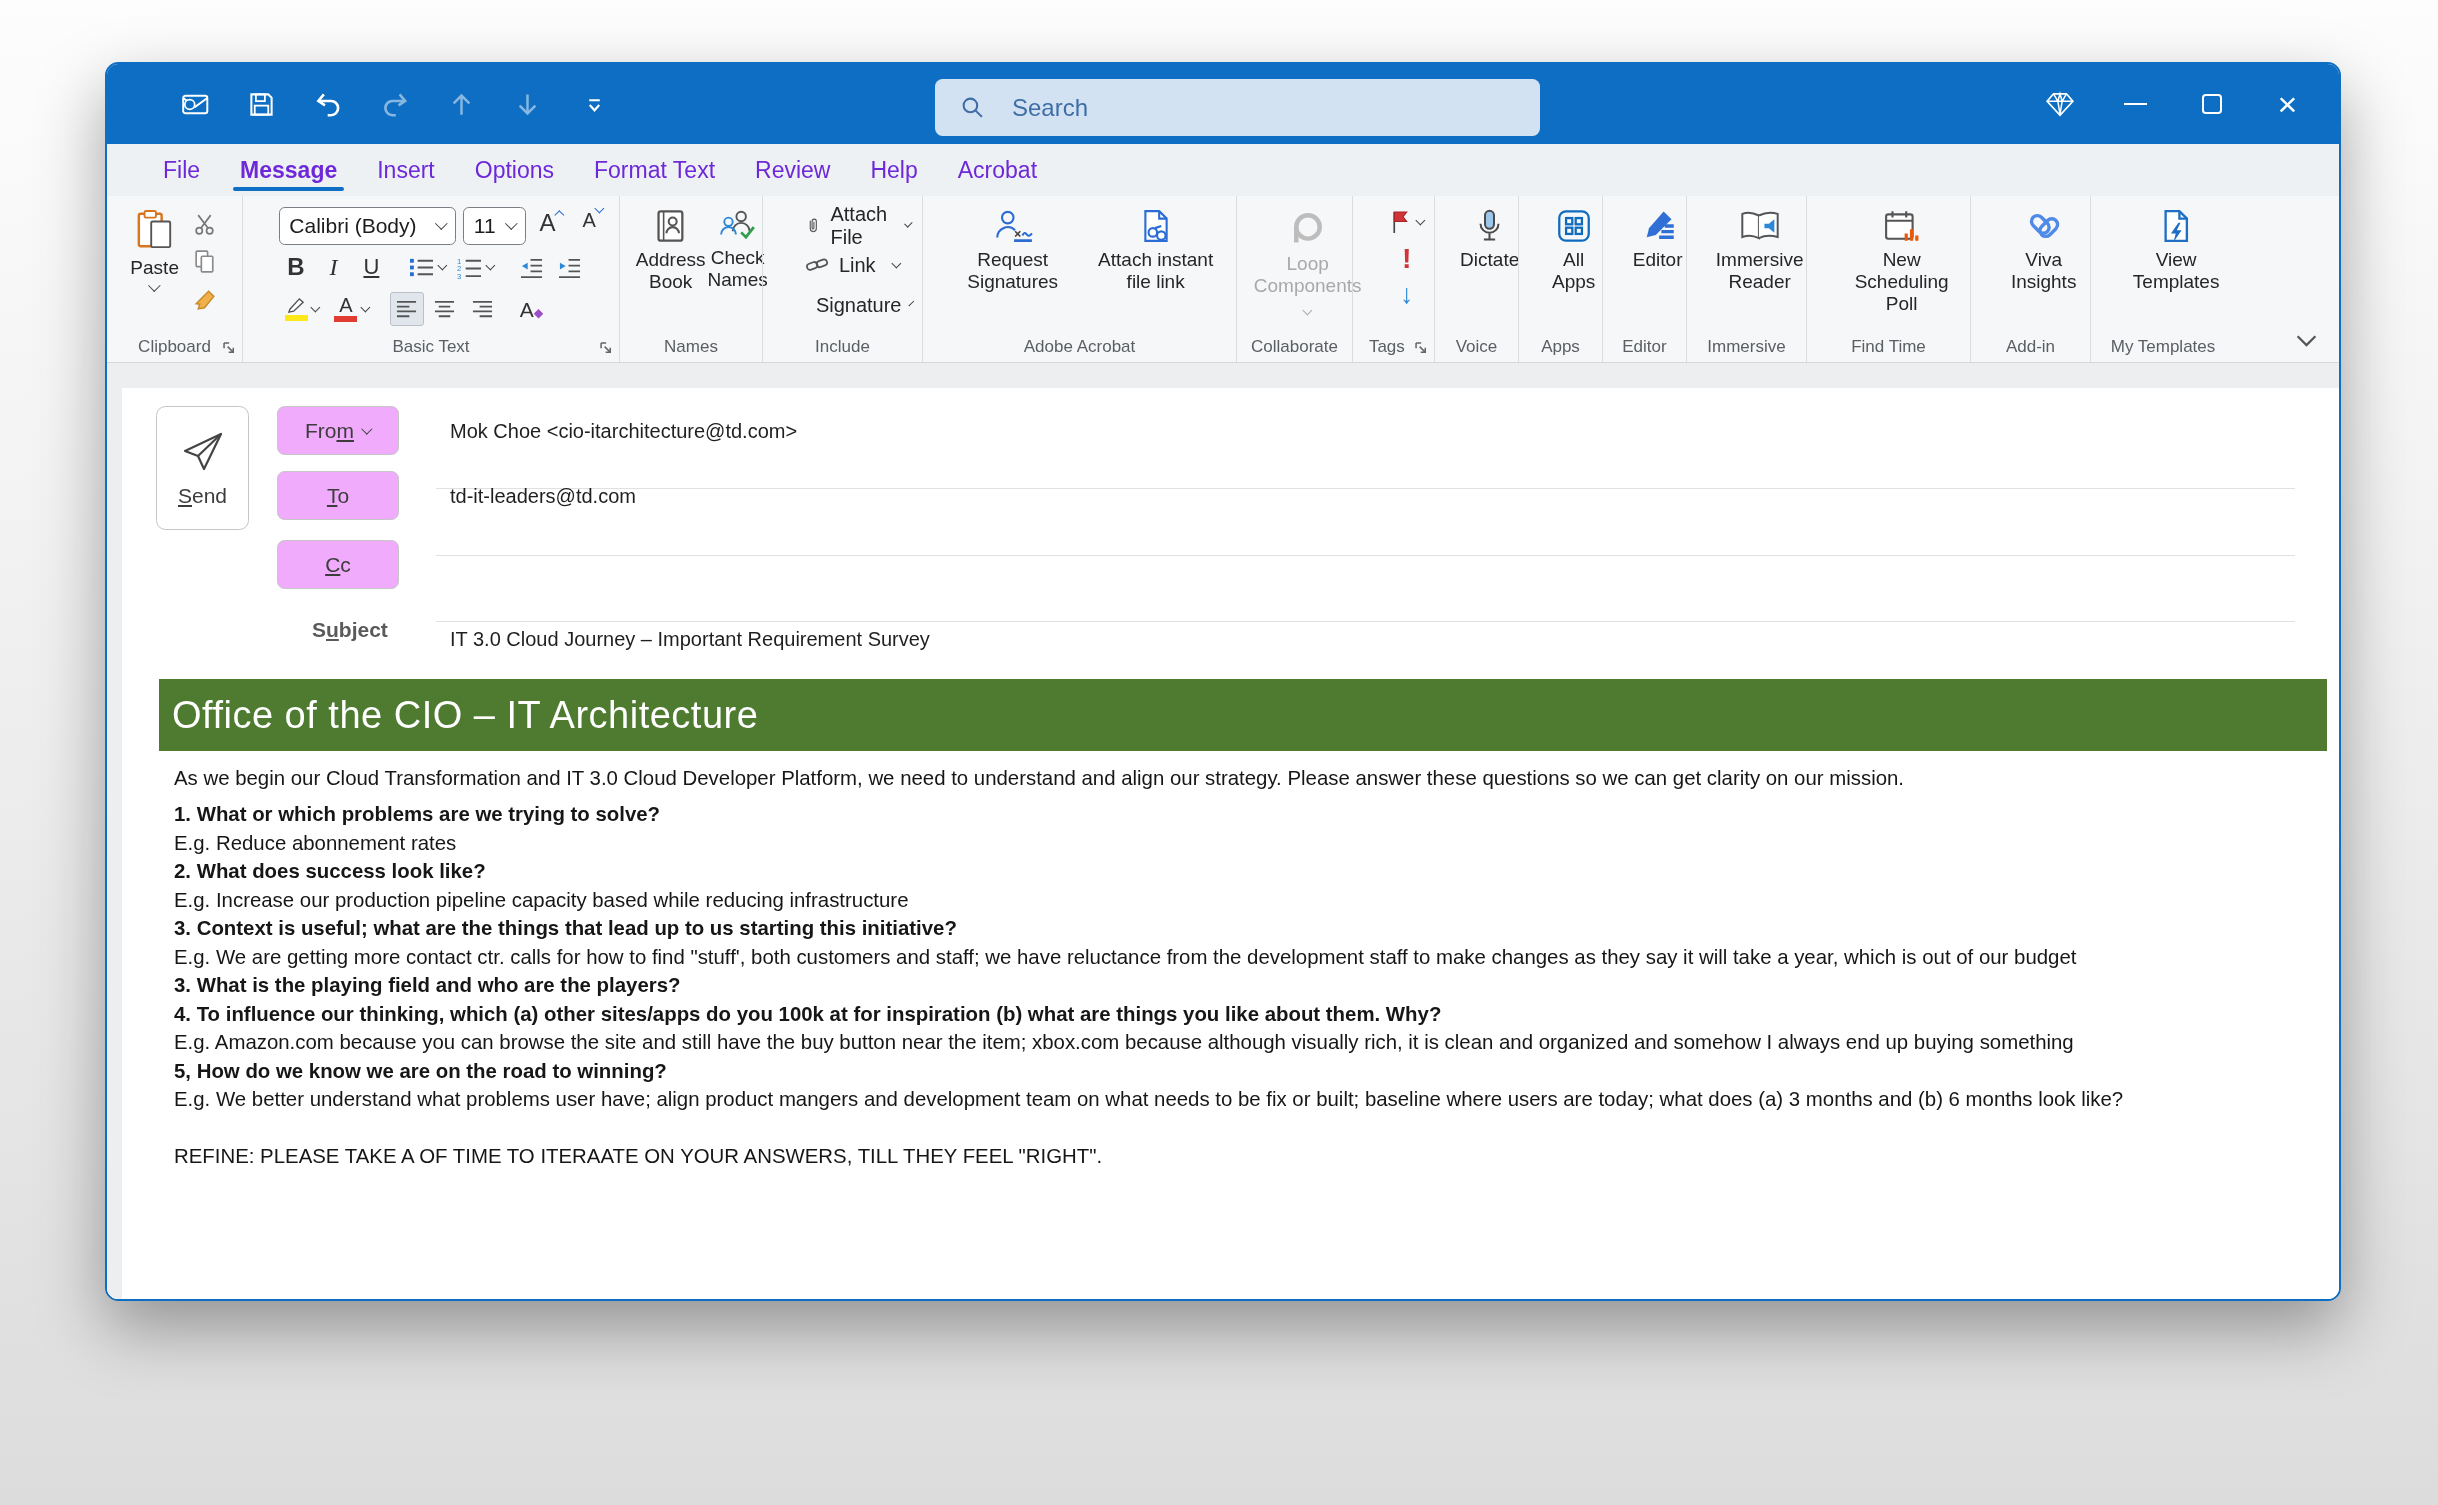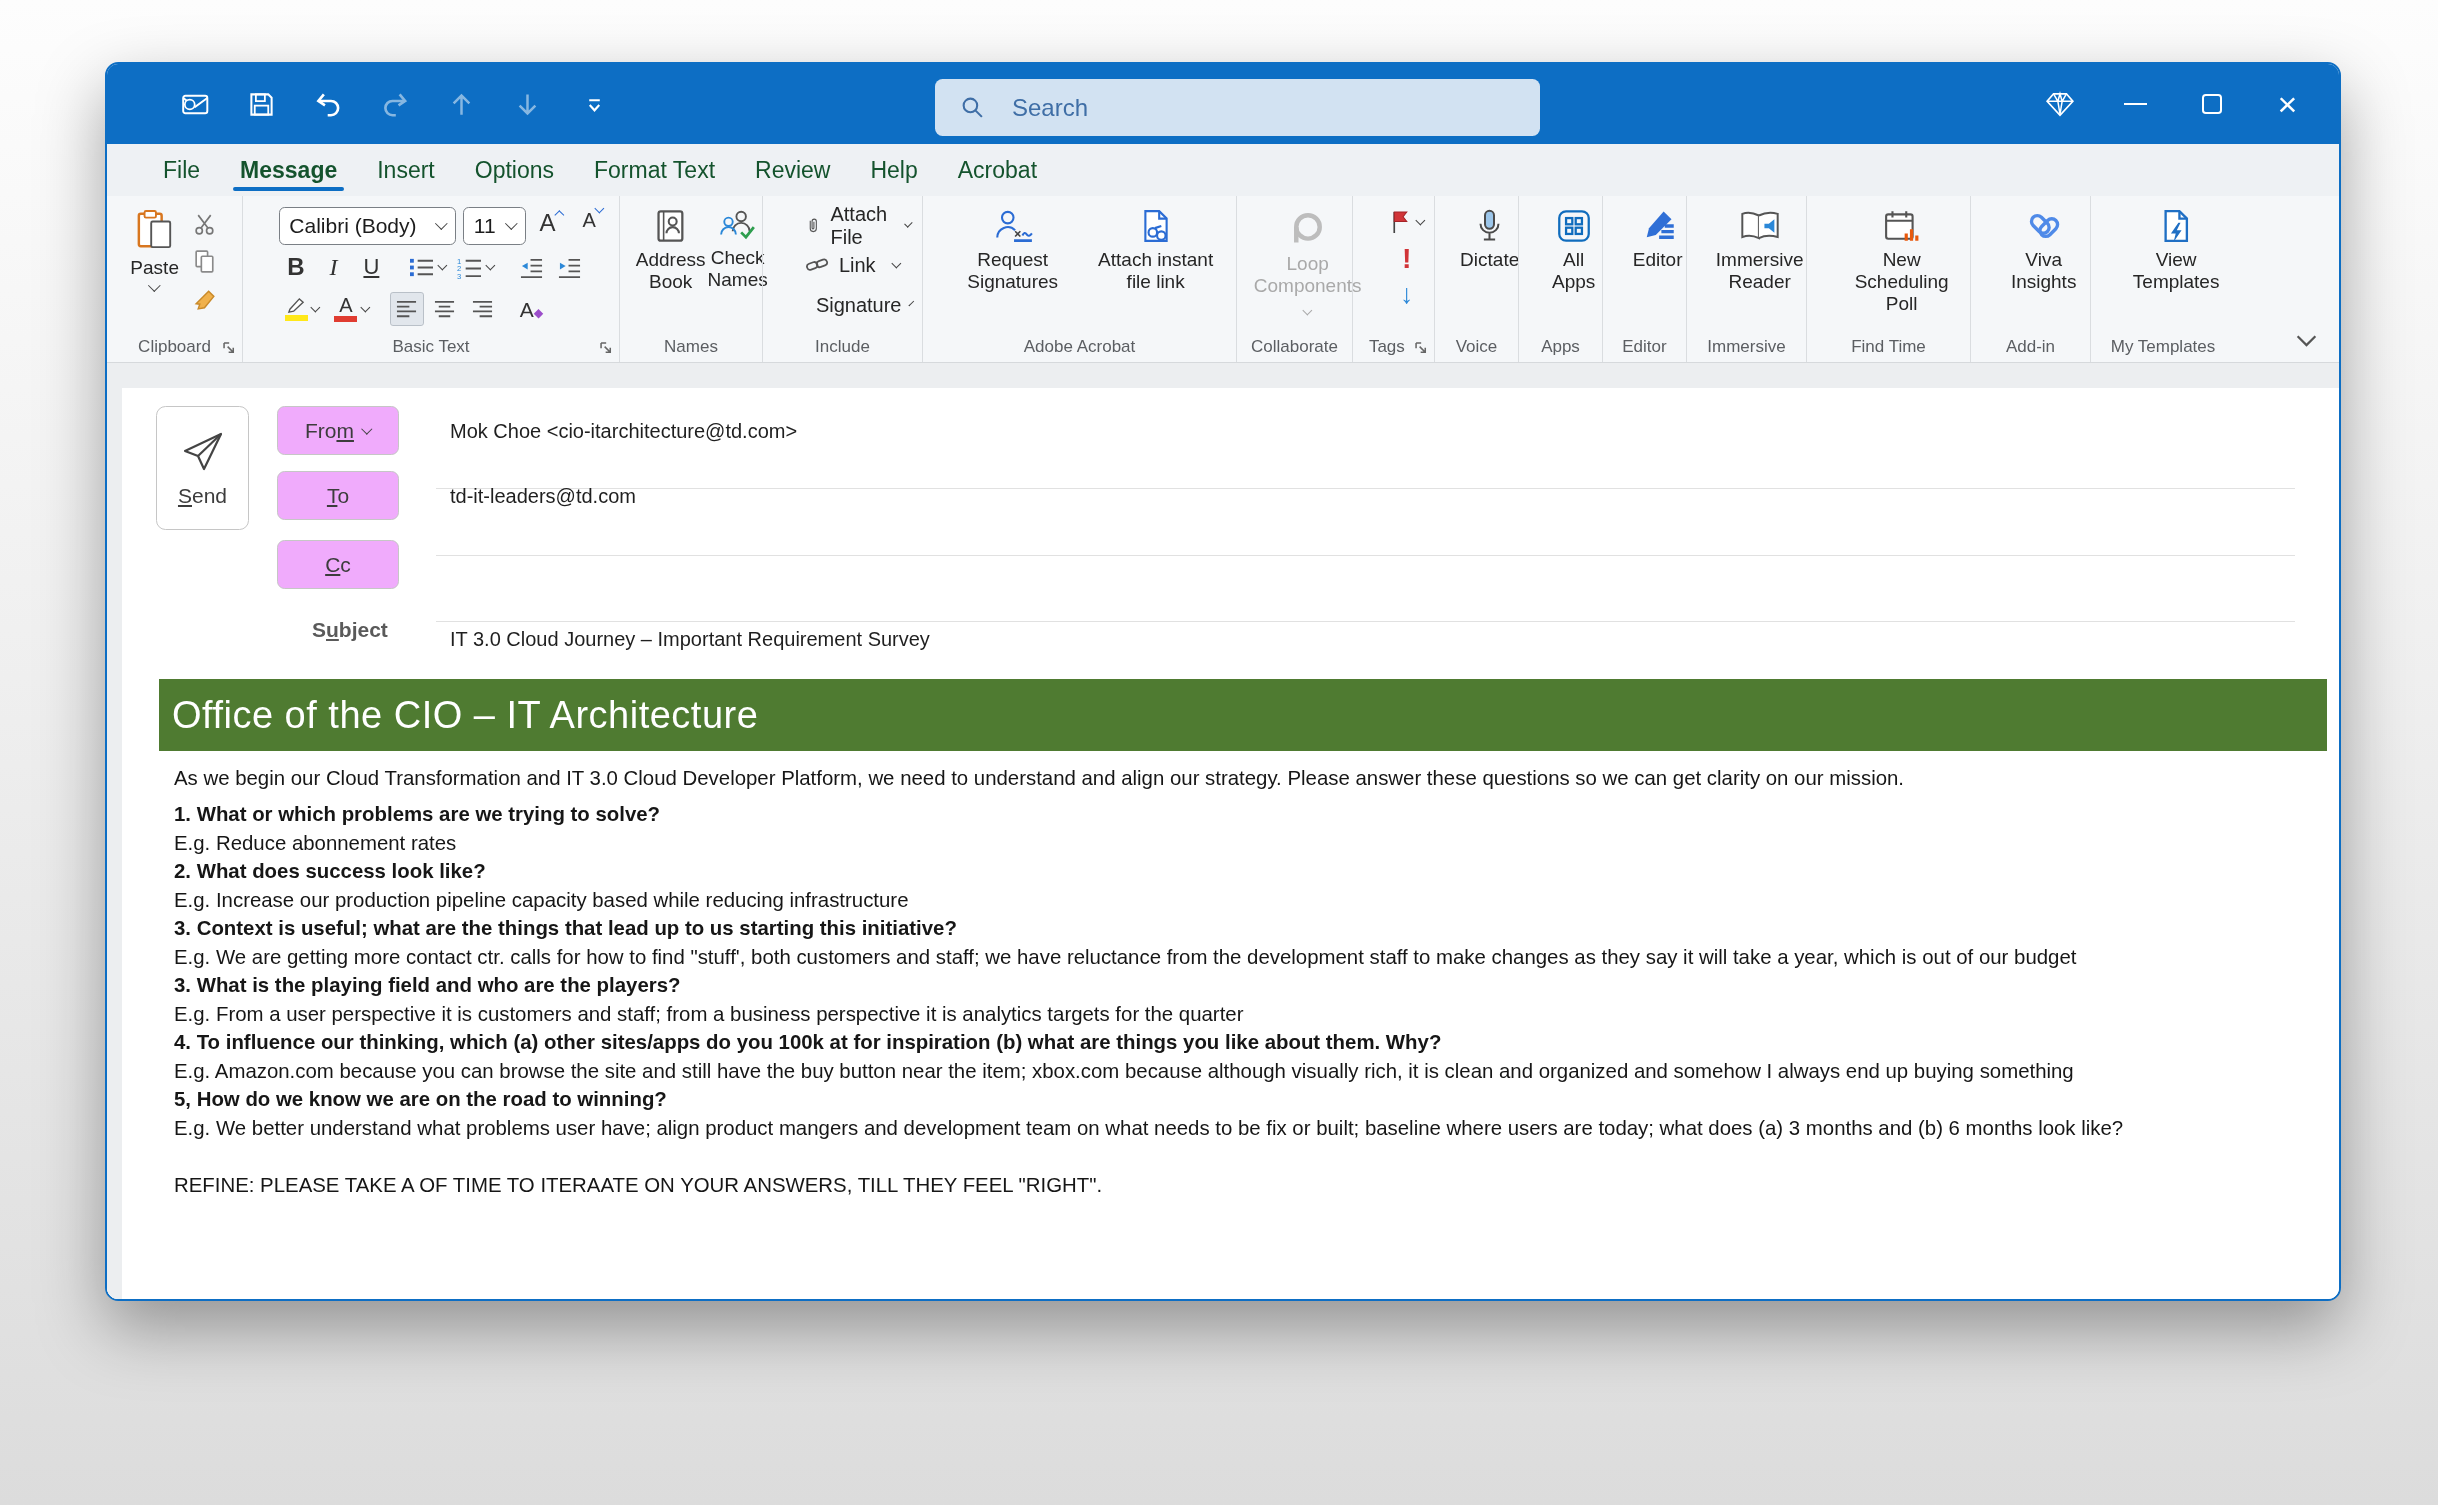--- a/index.html
+++ b/index.html
@@ -27,21 +27,21 @@
   .search-input { border:none; background:transparent; outline:none; font-size:24px;
     color:#3f6ea6; font-family:inherit; width:457px; }
   .search-input::placeholder { color:#3f6ea6; opacity:1; }
   .win-controls { position:absolute; right:28.5px; top:0; height:80px; display:flex; align-items:center; gap:30px; }
   .win-btn { width:46px; height:46px; display:flex; align-items:center; justify-content:center; cursor:pointer; }
   .min-line { width:23px; height:2.4px; background:#fff; }
   .max-box { width:20px; height:20px; border:2.4px solid #fff; border-radius:3.8px; }
   .close-x { font-size:34px; line-height:1; font-weight:400; }
   
   .menubar { height:52px; background:#eef1f4; display:flex; align-items:stretch; padding-left:36px; flex:0 0 auto; }
-  .menu-item { display:flex; align-items:center; padding:0 20px; font-size:23px; color:#14532d; position:relative; cursor:pointer; }
+  .menu-item { display:flex; align-items:center; padding:0 20px; font-size:23px; color:#6d28d9; position:relative; cursor:pointer; }
   .menu-item.active { font-weight:700; }
   .menu-item.active::after { content:""; position:absolute; left:13.3px; right:13.3px; bottom:4.8px; height:3.8px; background:#0d6ec4; border-radius:1.9px; }
   
   .ribbon { height:167px; background:#f5f7f9; border-bottom:1px solid #d6d9dc; display:flex; flex:0 0 auto; position:relative; }
   .grp { position:relative; padding:9.5px 5.7px 28.5px; flex:0 0 auto; display:flex; justify-content:center; }
   .grp + .grp { border-left:1px solid #dadde0;padding-left:32px; }
   .grp-label { position:absolute; bottom:4.8px; left:0; right:0; text-align:center; font-size:17px; color:#5b5e62; white-space:nowrap; }
   .launcher { position:absolute; bottom:4.8px; right:6.7px; cursor:pointer; }
   .bigbtn { display:flex; flex-direction:column; align-items:center; justify-content:flex-start; gap:5.7px; padding:3.8px 3.8px; cursor:pointer; border-radius:3.8px; }
   .bigbtn .lbl { font-size:19px; line-height:22px; color:#262626; text-align:center; }
@@ -590,21 +590,20 @@
 
       <div class="bodytext">
         <p class="intro">As we begin our Cloud Transformation and IT 3.0 Cloud Developer Platform, we need to understand and align our strategy. Please answer these questions so we can get clarity on our mission.</p>
         <p class="b">1. What or which problems are we trying to solve?</p>
         <p>E.g. Reduce abonnement rates</p>
         <p class="b">2. What does success look like?</p>
         <p>E.g. Increase our production pipeline capacity based while reducing infrastructure</p>
         <p class="b">3. Context is useful; what are the things that lead up to us starting this initiative?</p>
         <p>E.g. We are getting more contact ctr. calls for how to find "stuff', both customers and staff; we have reluctance from the development staff to make changes as they say it will take a year, which is out of our budget</p>
         <p class="b">3. What is the playing field and who are the players?</p>
-        <p>E.g. From a user perspective it is customers and staff; from a business perspective it is analytics targets for the quarter</p>
         <p class="b">4. To influence our thinking, which (a) other sites/apps do you 100k at for inspiration (b) what are things you like about them. Why?</p>
         <p>E.g. Amazon.com because you can browse the site and still have the buy button near the item; xbox.com because although visually rich, it is clean and organized and somehow I always end up buying something</p>
         <p class="b">5, How do we know we are on the road to winning?</p>
         <p>E.g. We better understand what problems user have; align product mangers and development team on what needs to be fix or built; baseline where users are today; what does (a) 3 months and (b) 6 months look like?</p>
         <p></p>
         <p>REFINE: PLEASE TAKE A OF TIME TO ITERAATE ON YOUR ANSWERS, TILL THEY FEEL "RIGHT".</p>
       </div>
     </div>
   </div>
 </div>

